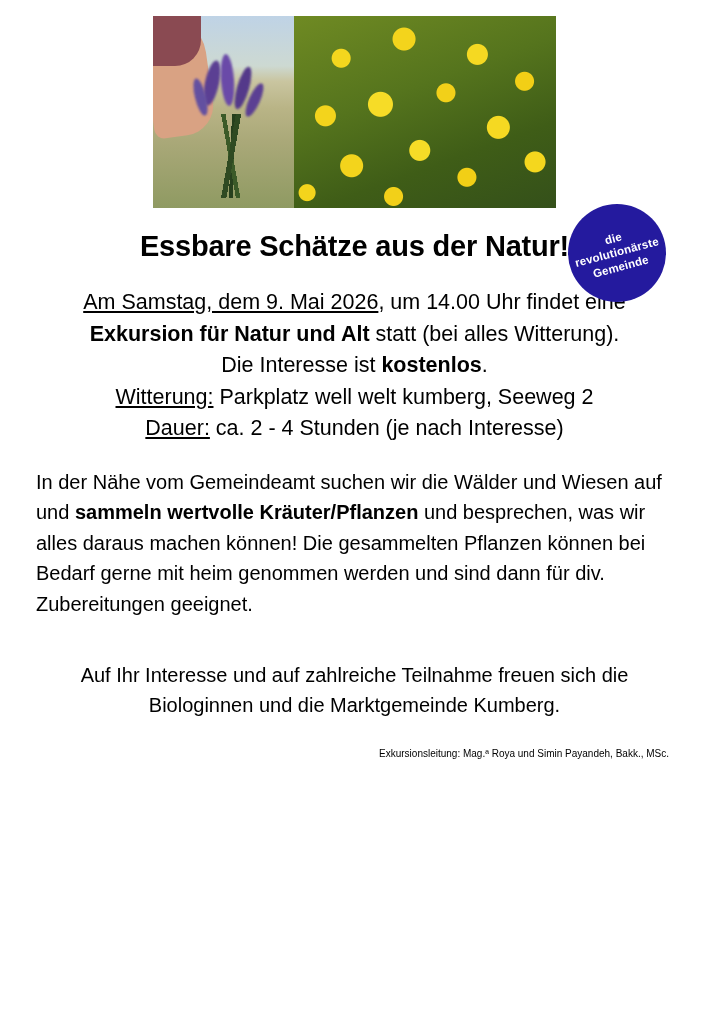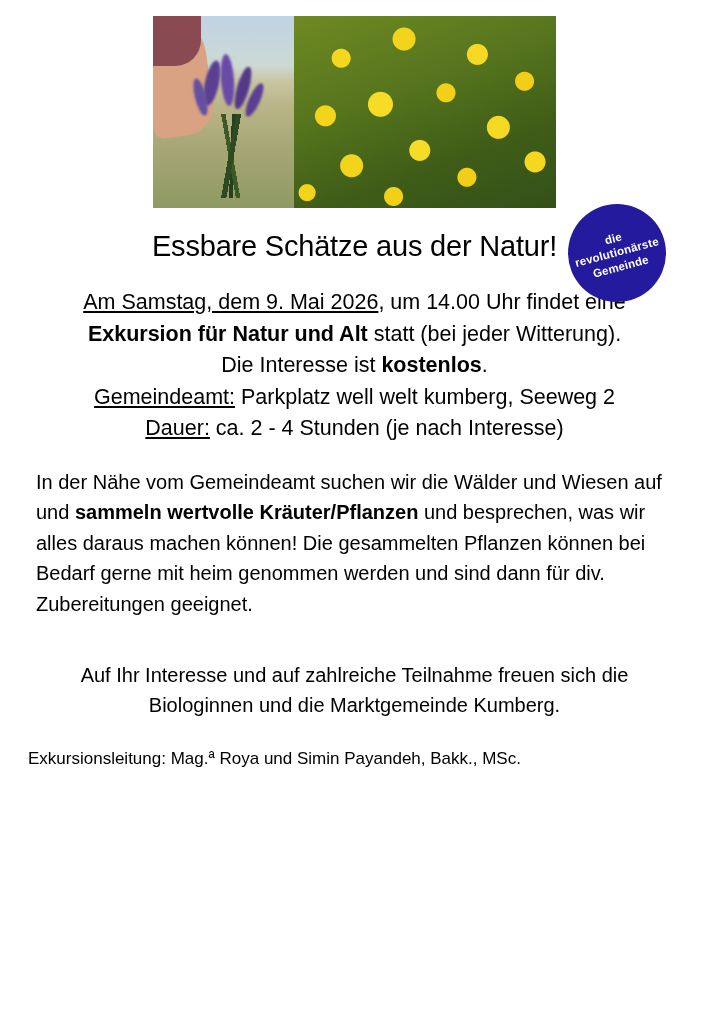--- a/index.html
+++ b/index.html
@@ -143,21 +143,21 @@
     text-align: center;
     font-size: 11.5px;
     font-weight: bold;
     line-height: 1.25;
     letter-spacing: 0.2px;
   }
 
   .subtitle {
     text-align: center;
     font-size: 29px;
-    font-weight: normal;
+    font-weight: bold;
     margin-top: 22px;
     letter-spacing: -0.2px;
   }
 
   .block-a {
     text-align: center;
     font-size: 21.5px;
     line-height: 1.47;
     margin-top: 18px;
     padding: 0 10px;
@@ -176,25 +176,25 @@
 
   .block-c {
     text-align: center;
     font-size: 20px;
     line-height: 1.5;
     margin-top: 41px;
     padding: 0 46px;
   }
 
   .block-d {
-    text-align: left;
-    font-size: 17px;
+    text-align: right;
+    font-size: 10px;
     line-height: 1.5;
     margin-top: 26px;
-    padding: 0 28px;
+    padding: 0 40px;
   }
 </style>
 </head>
 <body>
 
 <div class="page">
 
 
   <div class="images-row">
     <div class="photo-band">
@@ -220,27 +220,27 @@
     </div>
   </div>
 
   <h2 class="subtitle">Essbare Schätze aus der Natur!</h2>
 
   <div class="block-a">
     <div>
       <span class="u">Am Samstag, dem 9. Mai 2026</span><span>, um 14.00 Uhr findet eine</span>
     </div>
     <div>
-      <b>Exkursion für Natur und Alt</b><span> statt (bei jeder Witterung).</span>
+      <b>Exkursion für Natur und Alt</b><span> statt (bei alles Witterung).</span>
     </div>
     <div>
       <span>Die Interesse ist </span><b>kostenlos</b><span>.</span>
     </div>
     <div>
-      <span class="u">Gemeindeamt:</span><span> Parkplatz well welt kumberg, Seeweg 2</span>
+      <span class="u">Witterung:</span><span> Parkplatz well welt kumberg, Seeweg 2</span>
     </div>
     <div>
       <span class="u">Dauer:</span><span> ca. 2 - 4 Stunden (je nach Interesse)</span>
     </div>
   </div>
 
   <p class="block-b">
     <span>In der Nähe vom Gemeindeamt suchen wir die Wälder und Wiesen auf und </span><b>sammeln wertvolle Kräuter/Pflanzen</b><span> und besprechen, was wir alles daraus machen können! Die gesammelten Pflanzen können bei Bedarf gerne mit heim genommen werden und sind dann für div. Zubereitungen geeignet.</span>
   </p>
 

